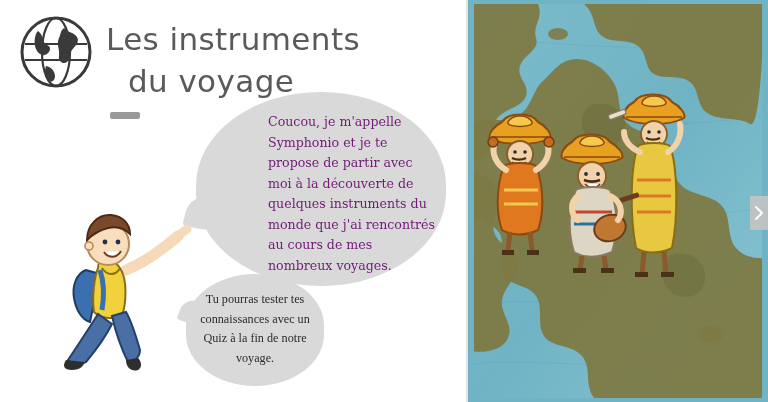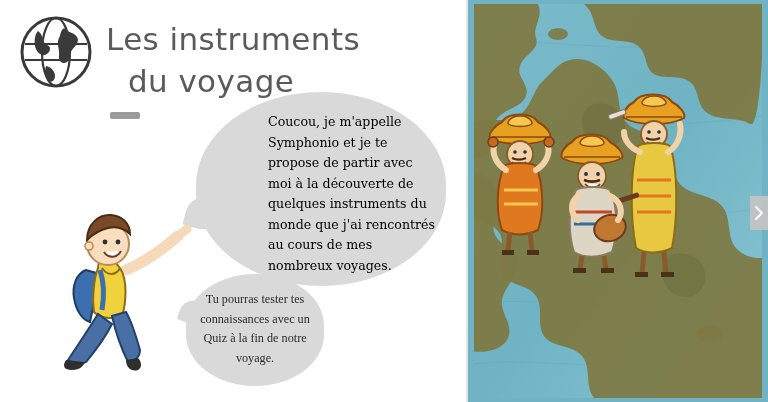--- a/index.html
+++ b/index.html
@@ -70,21 +70,21 @@
     border-radius: 60% 8% 60% 8%;
     transform: rotate(14deg);
   }
   .bubble-main-text {
     position: absolute;
     left: 268px; top: 112px;
     width: 172px;
     font-family: "DejaVu Serif", serif;
     font-size: 12.6px;
     line-height: 20.5px;
-    color: #000000;
+    color: #701a75;
   }
 
   .bubble-small {
     position: absolute;
     left: 186px; top: 274px;
     width: 138px; height: 112px;
     background: #d9d9d9;
     border-radius: 50% / 46%;
   }
   .bubble-small-tail {

